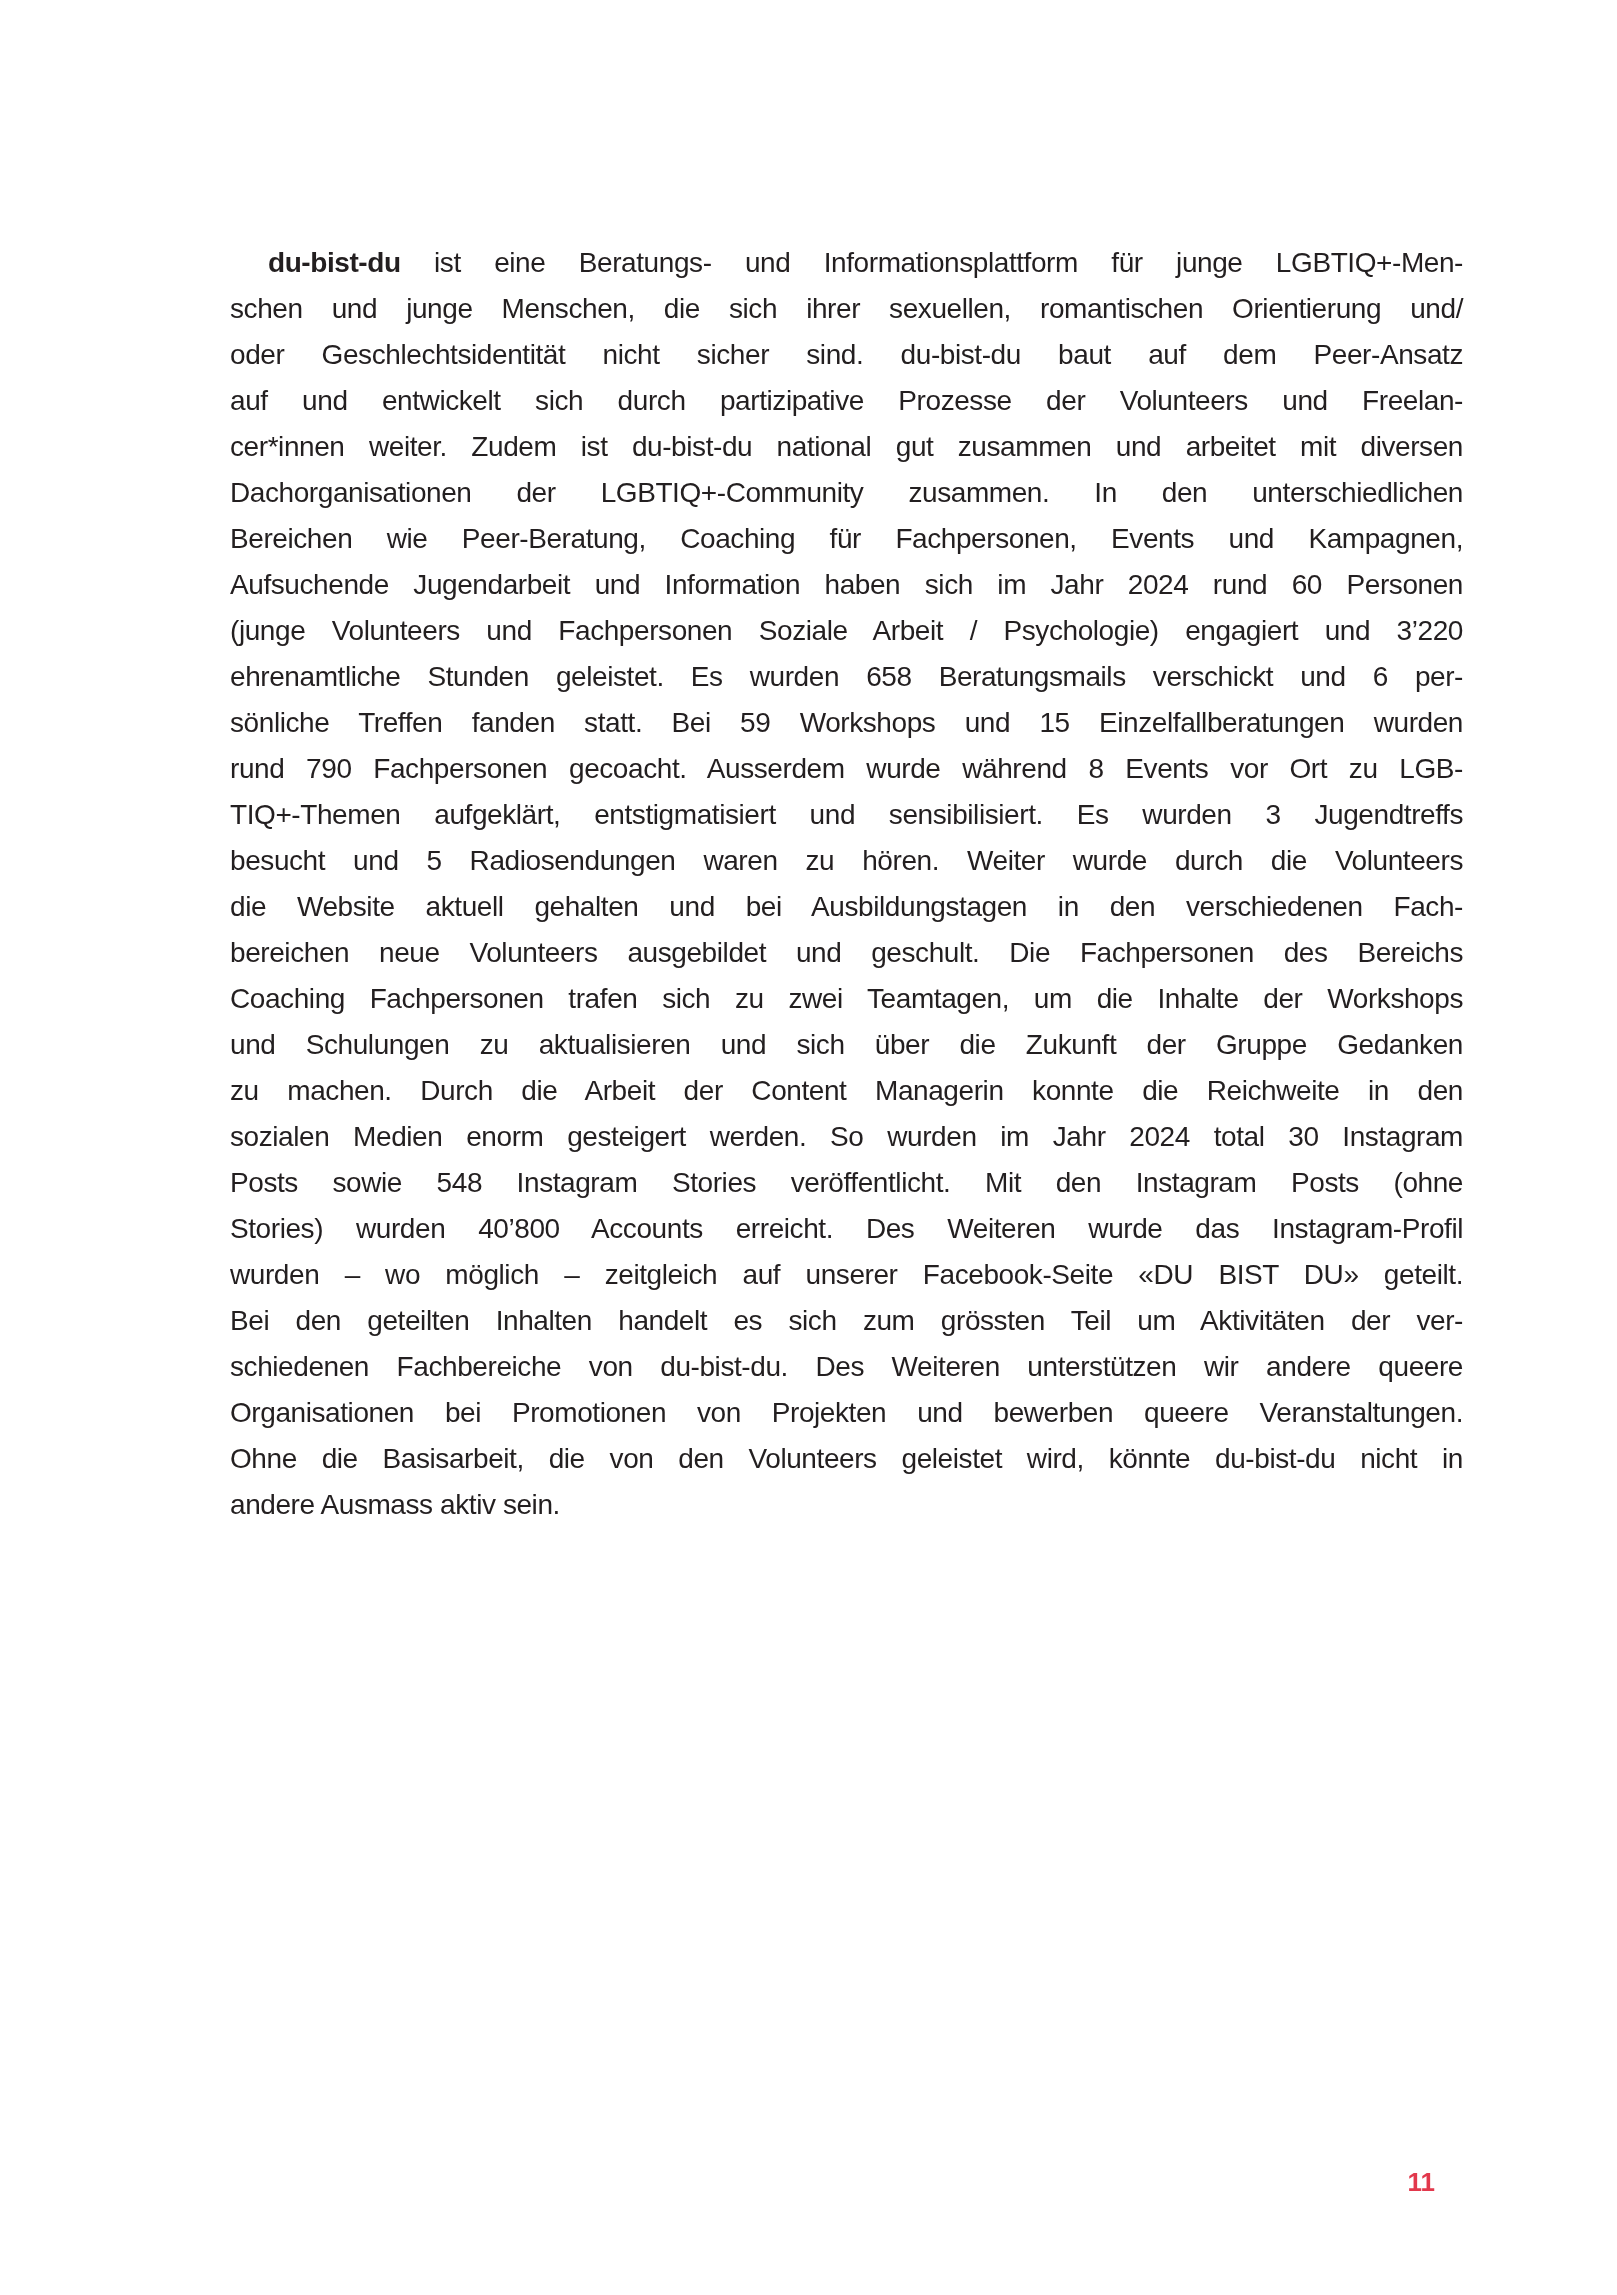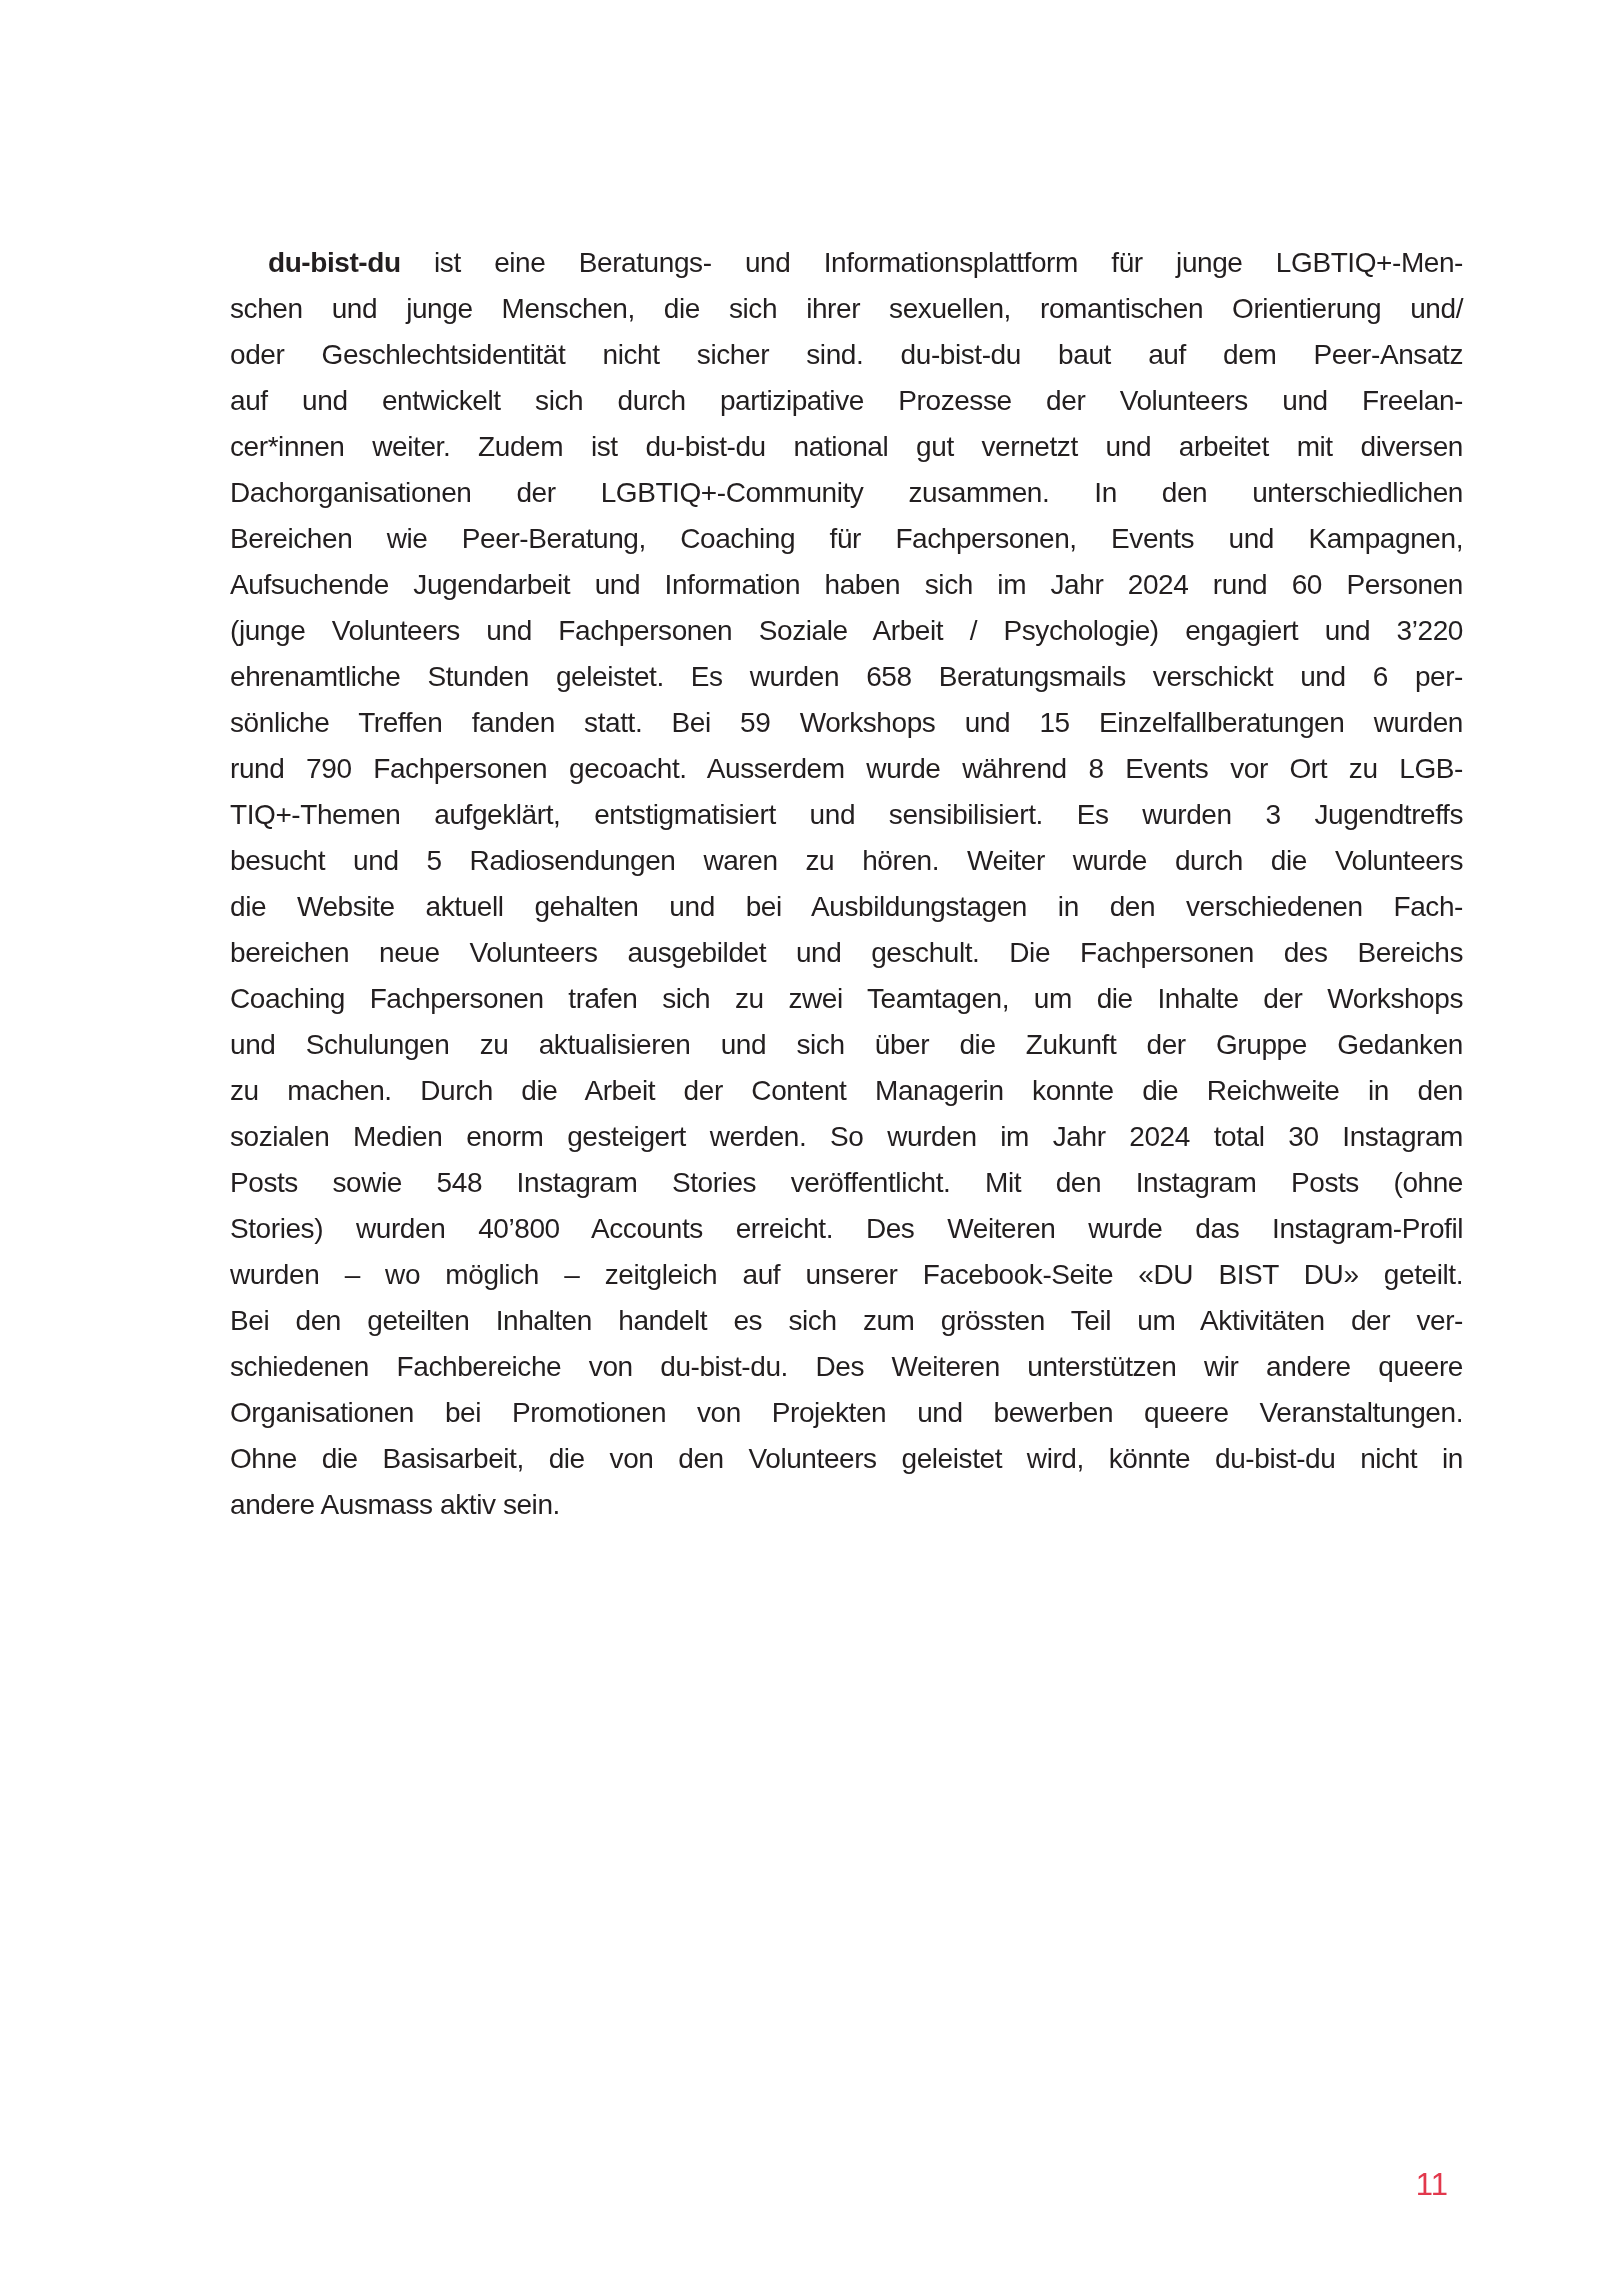--- a/index.html
+++ b/index.html
@@ -36,38 +36,38 @@
   .line.last {
     text-align: left;
     text-align-last: left;
   }
   .line b {
     font-weight: 700;
   }
   .page-number {
     position: absolute;
     top: 2168px;
-    right: 150px;
-    font-size: 31px;
+    right: 163px;
+    font-size: 26px;
     line-height: 1.1;
-    font-weight: 400;
+    font-weight: 700;
     color: #e2384c;
   }
 </style>
 </head>
 <body>
 
 <div class="page">
 
   <div class="paragraph" style="color: rgb(35, 31, 32);">
       <div class="line first"><b>du-bist-du</b> ist eine Beratungs- und Informationsplattform für junge LGBTIQ+-Men-</div>
       <div class="line">schen und junge Menschen, die sich ihrer sexuellen, romantischen Orientierung und/</div>
       <div class="line">oder Geschlechtsidentität nicht sicher sind. du-bist-du baut auf dem Peer-Ansatz</div>
       <div class="line">auf und entwickelt sich durch partizipative Prozesse der Volunteers und Freelan-</div>
-      <div class="line">cer*innen weiter. Zudem ist du-bist-du national gut vernetzt und arbeitet mit diversen</div>
+      <div class="line">cer*innen weiter. Zudem ist du-bist-du national gut zusammen und arbeitet mit diversen</div>
       <div class="line">Dachorganisationen der LGBTIQ+-Community zusammen. In den unterschiedlichen</div>
       <div class="line">Bereichen wie Peer-Beratung, Coaching für Fachpersonen, Events und Kampagnen,</div>
       <div class="line">Aufsuchende Jugendarbeit und Information haben sich im Jahr 2024 rund 60 Personen</div>
       <div class="line">(junge Volunteers und Fachpersonen Soziale Arbeit / Psychologie) engagiert und 3’220</div>
       <div class="line">ehrenamtliche Stunden geleistet. Es wurden 658 Beratungsmails verschickt und 6 per-</div>
       <div class="line">sönliche Treffen fanden statt. Bei 59 Workshops und 15 Einzelfallberatungen wurden</div>
       <div class="line">rund 790 Fachpersonen gecoacht. Ausserdem wurde während 8 Events vor Ort zu LGB-</div>
       <div class="line">TIQ+-Themen aufgeklärt, entstigmatisiert und sensibilisiert. Es wurden 3 Jugendtreffs</div>
       <div class="line">besucht und 5 Radiosendungen waren zu hören. Weiter wurde durch die Volunteers</div>
       <div class="line">die Website aktuell gehalten und bei Ausbildungstagen in den verschiedenen Fach-</div>

